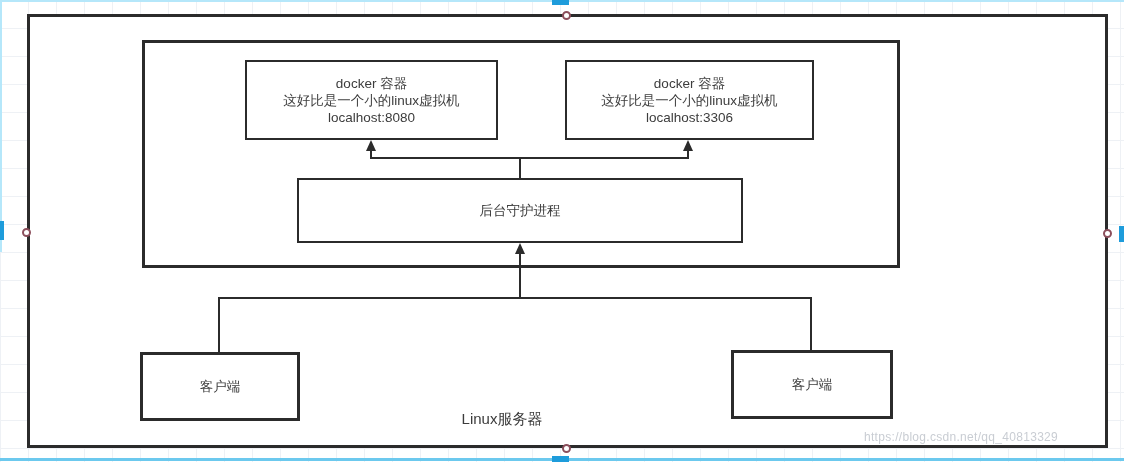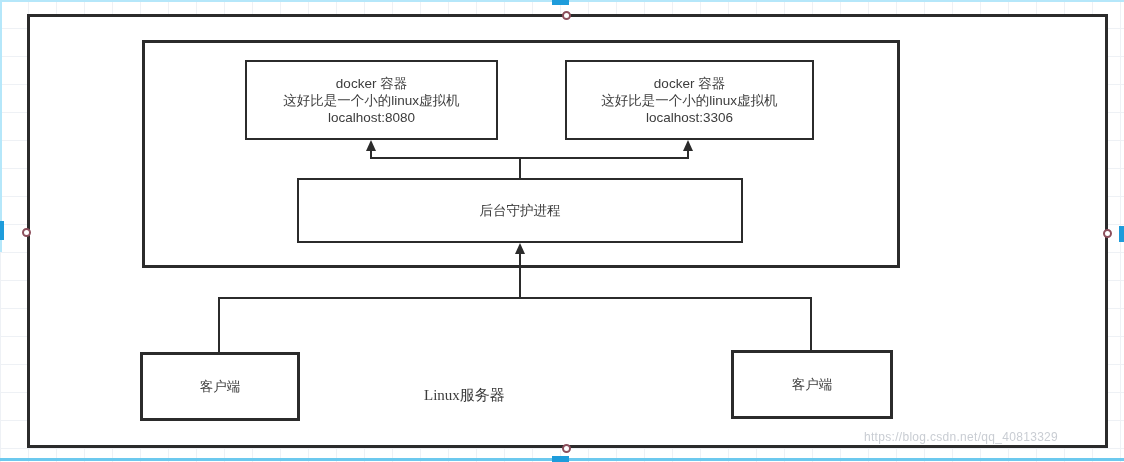--- a/index.html
+++ b/index.html
@@ -26,22 +26,22 @@
     background:#fff;border:2px solid #8c4f5c;box-sizing:border-box;z-index:6;}
   .sb{position:absolute;z-index:5;}
   .sb-track-top{left:0;top:0;width:1124px;height:2px;background:#b5e7fa;}
   .sb-track-bottom{left:0;top:458px;width:1124px;height:3px;background:#6cc9ee;}
   .sb-track-left{left:0;top:0;width:2px;height:252px;background:#b5e7fa;}
   .sb-thumb{background:#1e9cdb;}
   .thumb-top{left:552px;top:0;width:17px;height:5px;}
   .thumb-bottom{left:552px;top:456px;width:17px;height:6px;}
   .thumb-left{left:0;top:221px;width:4px;height:19px;}
   .thumb-right{left:1119px;top:226px;width:5px;height:16px;}
-  .server-label{position:absolute;left:424px;top:386px;width:156px;
-    font-size:15px;z-index:2;font-family:Liberation Serif, serif;}
+  .server-label{position:absolute;left:424px;top:410px;width:156px;text-align:center;
+    font-size:15px;z-index:2;}
   .watermark{position:absolute;left:864px;top:430px;font-size:12px;
     color:#c9cdd3;white-space:nowrap;z-index:10;letter-spacing:.3px;}
 </style>
 </head>
 <body>
 
 <div class="stage">
 
   <div class="sb sb-track-top"></div>
   <div class="sb sb-track-left"></div>

